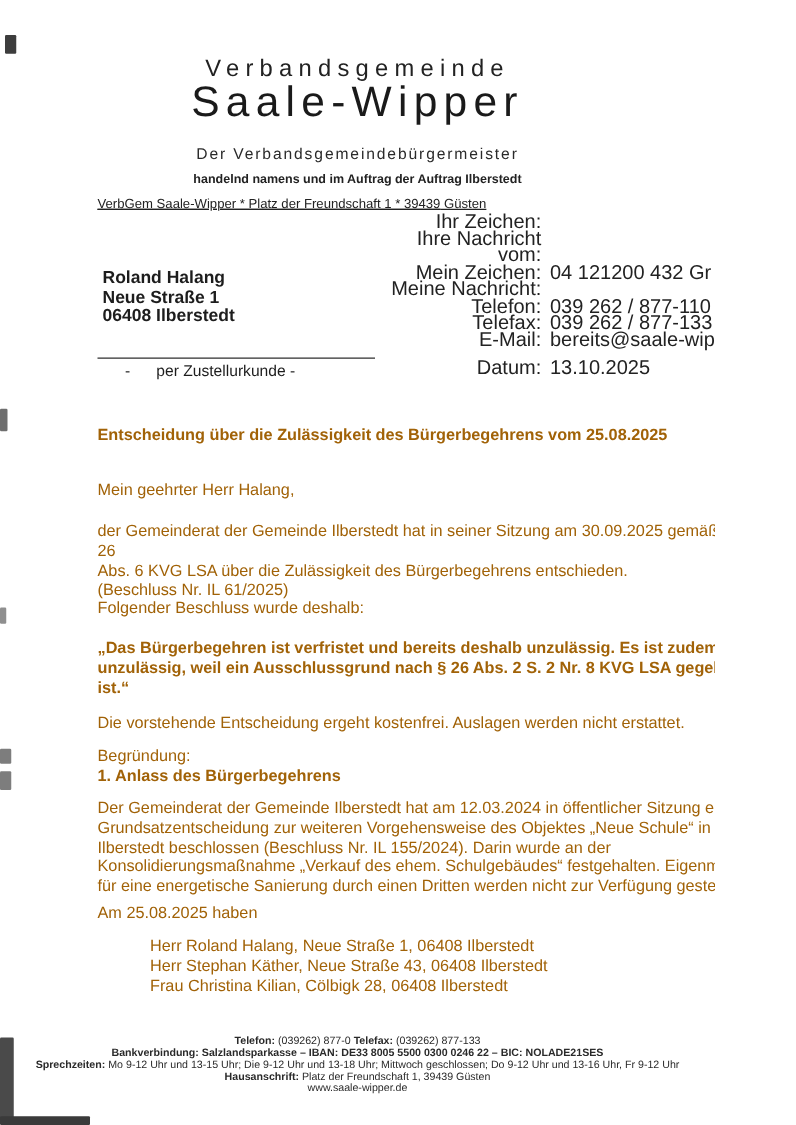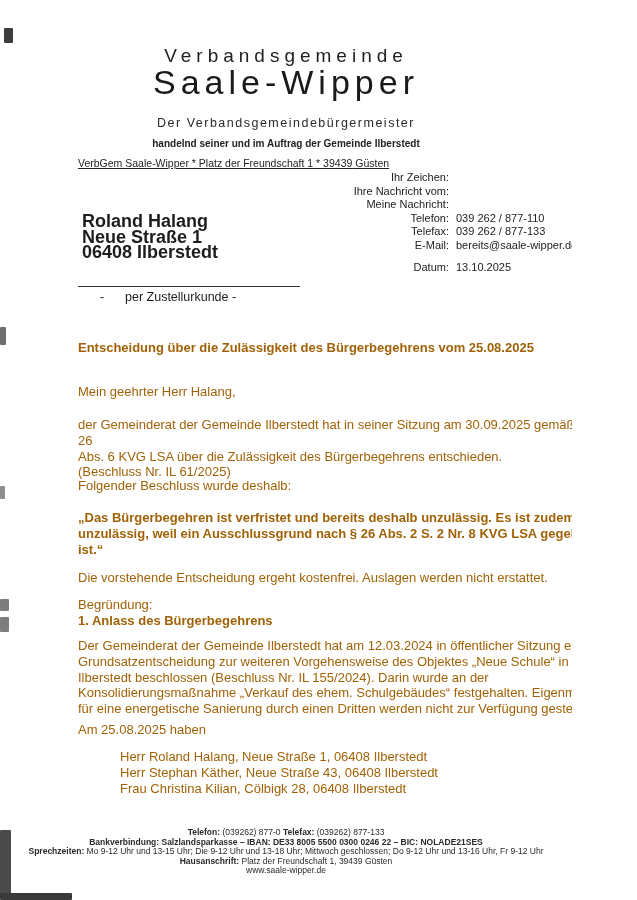--- a/index.html
+++ b/index.html
@@ -13,28 +13,28 @@
   }
   .abs{position:absolute;}
   
   .org1{top:45px;left:0;right:0;text-align:center;font-size:19px;letter-spacing:5px;color:#222;}
   .org2{top:63px;left:0;right:0;text-align:center;font-size:34px;letter-spacing:5px;color:#1a1a1a;}
   .office{top:116px;left:0;right:0;text-align:center;font-size:12.5px;letter-spacing:1.5px;color:#2a2a2a;}
   .acting{top:138px;left:0;right:0;text-align:center;font-size:10px;font-weight:700;color:#222;}
   .senderline{top:157px;left:78px;font-size:10.5px;color:#222;text-decoration:underline;}
   .senderline .ul{text-decoration:underline;}
   
-  .refblock{top:171px;left:316px;font-size:11px;color:#222;}
+  .refblock{top:171px;left:300px;font-size:16px;color:#222;}
   .ref-row{display:flex;line-height:13.5px;}
   .ref-label{width:133px;text-align:right;}
   .ref-value{margin-left:7px;white-space:nowrap;}
   .ref-gap1{margin-top:10px;}
   .ref-gap2{margin-top:9px;}
   
-  .recipient{top:214px;left:82px;font-size:18px;font-weight:700;line-height:15.5px;white-space:pre-line;}
+  .recipient{top:214px;left:82px;font-size:14px;font-weight:700;line-height:15.5px;white-space:pre-line;}
   .rule{top:286px;left:78px;width:222px;height:1px;background:#2f2f2f;}
   .delivery{top:290px;left:100px;font-size:12.5px;white-space:pre;}
   
   .bodytext{left:78px;width:520px;font-size:13px;line-height:15.8px;color:#a16207;}
   .pre{white-space:pre-line;}
   .subject{top:340px;font-weight:700;}
   .salutation{top:384px;}
   .para1{top:417px;}
   .decision-intro{top:478px;}
   .resolution{top:510px;font-weight:700;}
@@ -66,31 +66,35 @@
   <div class="art art-b"></div>
   <div class="art art-c"></div>
   <div class="art art-d"></div>
   <div class="art art-e"></div>
   <div class="art art-f"></div>
   <div class="art art-g"></div>
 
   <div class="abs org1">Verbandsgemeinde</div>
   <div class="abs org2">Saale-Wipper</div>
   <div class="abs office">Der Verbandsgemeindebürgermeister</div>
-  <div class="abs acting">handelnd seiner und im Auftrag der Gemeinde Ilberstedt</div>
+  <div class="abs acting">handelnd namens und im Auftrag der Auftrag Ilberstedt</div>
   <div class="abs senderline"><span class="ul">VerbGem Saale-Wipper * Platz der Freundschaft 1 * 39439</span><span> Güsten</span></div>
 
   <div class="abs refblock">
     <div class="ref-row">
       <span class="ref-label">Ihr Zeichen:</span>
       <span class="ref-value"></span>
     </div>
     <div class="ref-row">
       <span class="ref-label">Ihre Nachricht vom:</span>
       <span class="ref-value"></span>
+    </div>
+    <div class="ref-row">
+      <span class="ref-label">Mein Zeichen:</span>
+      <span class="ref-value">04 121200 432 Gr</span>
     </div>
     <div class="ref-row">
       <span class="ref-label">Meine Nachricht:</span>
       <span class="ref-value"></span>
     </div>
 
     <div class="ref-row">
       <span class="ref-label">Telefon:</span>
       <span class="ref-value">039 262 / 877-110</span>
     </div>

